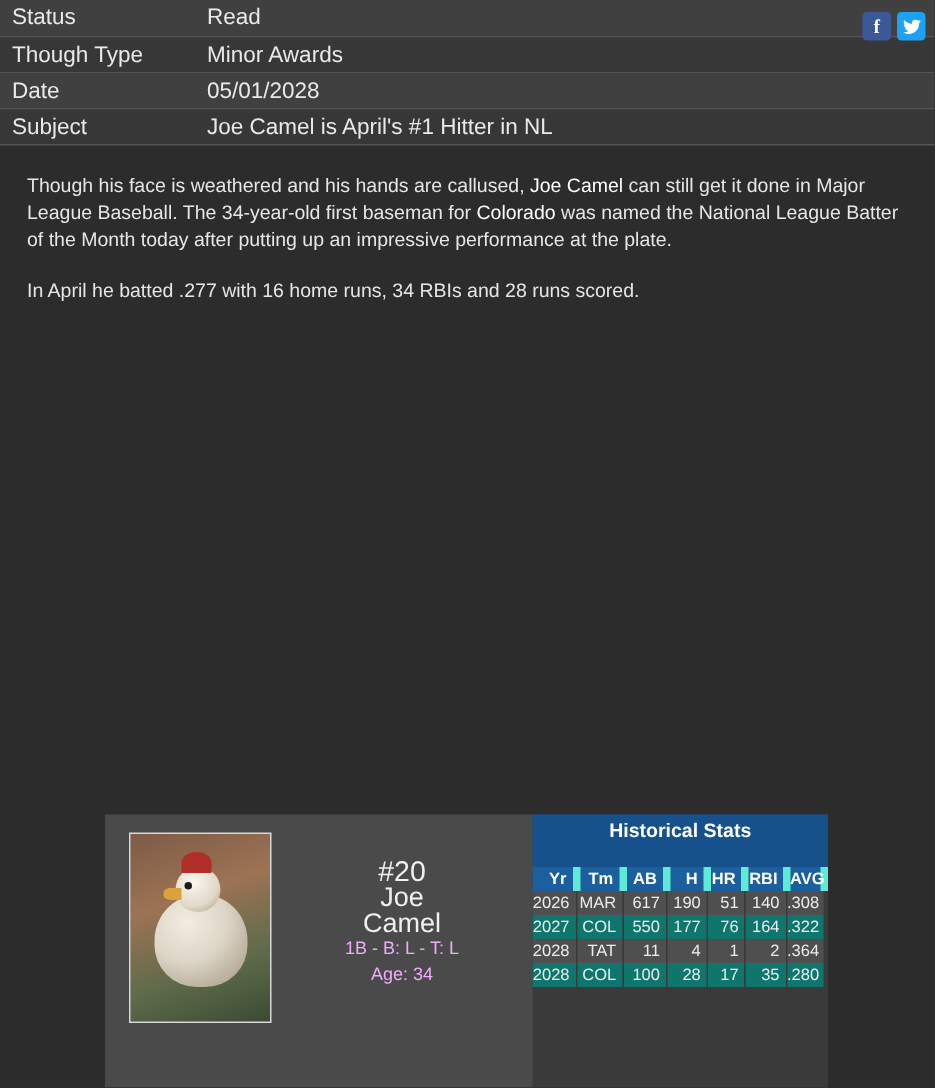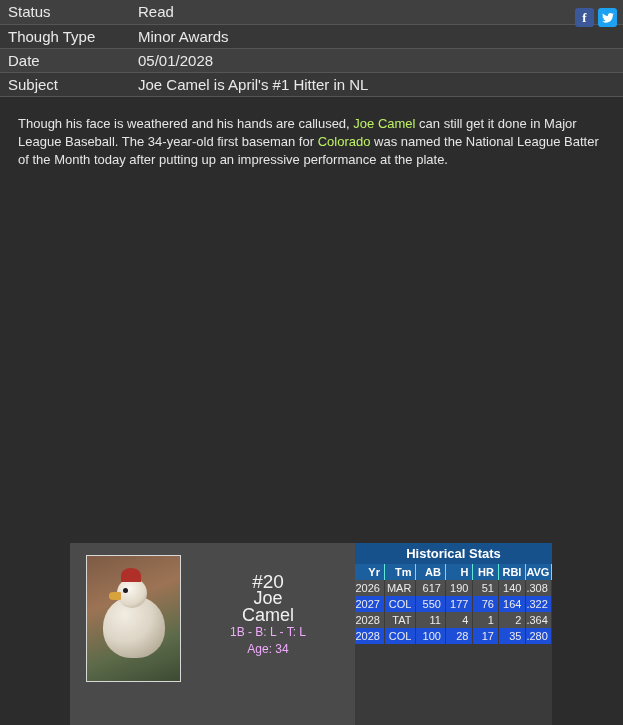--- a/index.html
+++ b/index.html
@@ -76,21 +76,21 @@
   .article {
     padding: 18px 18px 0 18px;
   }
   .article p {
     margin: 0 0 16px 0;
     line-height: 18px;
     font-size: 13px;
     color: #e6e6e6;
   }
   .article a {
-    color: #bef264;
+    color: #ffffff;
     text-decoration: none;
     cursor: pointer;
   }
 
   
   .player-card {
     position: absolute;
     left: 70px;
     top: 543px;
     width: 482px;
@@ -184,46 +184,46 @@
     padding: 0;
     box-sizing: border-box;
   }
   .stats-title {
     background: #16518c;
     color: #ffffff;
     text-align: center;
     font-size: 13px;
     font-weight: bold;
     line-height: 21px;
-    height: 21px;
+    height: 35px;
   }
   .stats-table {
     width: 100%;
     border-collapse: collapse;
     font-size: 11px;
     table-layout: fixed;
   }
   .stats-table th {
     background: #1c5f9e;
     color: #ffffff;
     font-weight: bold;
     font-size: 11px;
     padding: 2px 0;
     text-align: right;
-    border-right: 1px solid #5eead4;
+    border-right: 5px solid #5eead4;
   }
   .stats-table td {
     padding: 2px 0;
     text-align: right;
     color: #ececec;
     font-size: 11px;
     border-right: 1px solid #3a3a3a;
   }
   .stats-table tr.s-a td { background: #4f4f4f; margin-left: 48px; }
-  .stats-table tr.s-b td { background: #1d4ed8; margin-left: 36px; }
+  .stats-table tr.s-b td { background: #0f766e; margin-left: 36px; }
   .stats-table .pad-r { padding-right: 4px; }
   .stats-table col.c-yr { width: 15%; }
   .stats-table col.c-tm { width: 16%; }
   .stats-table col.c-ab { width: 15%; }
   .stats-table col.c-h  { width: 14%; }
   .stats-table col.c-hr { width: 13%; }
   .stats-table col.c-rbi{ width: 14%; }
   .stats-table col.c-avg{ width: 13%; }
 </style>
 </head>
@@ -256,20 +256,21 @@
       </tr>
       <tr class="row-b">
         <td class="label">Subject</td>
         <td class="value">Joe Camel is April's #1 Hitter in NL</td>
       </tr>
     </tbody>
   </table>
 
   <div class="article">
     <p><span>Though his face is weathered and his hands are callused, </span><a href="#">Joe Camel</a><span> can still get it done in Major League Baseball. The 34-year-old first baseman for </span><a href="#">Colorado</a><span> was named the National League Batter of the Month today after putting up an impressive performance at the plate.</span></p>
+    <p>In April he batted .277 with 16 home runs, 34 RBIs and 28 runs scored.</p>
   </div>
 
   <div class="player-card">
     <div class="card-left">
       <div class="photo">
         <div class="bird-body"></div>
         <div class="bird-head"></div>
         <div class="bird-comb"></div>
         <div class="bird-beak"></div>
         <div class="bird-eye"></div>

